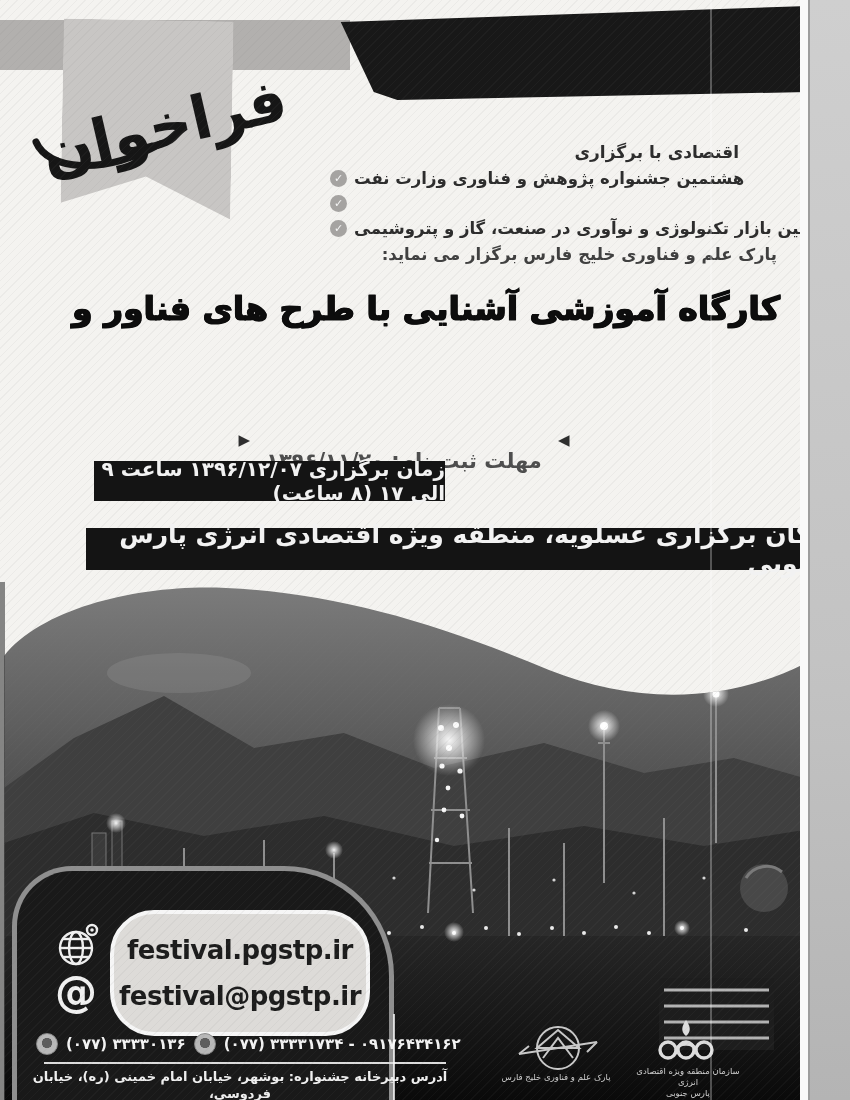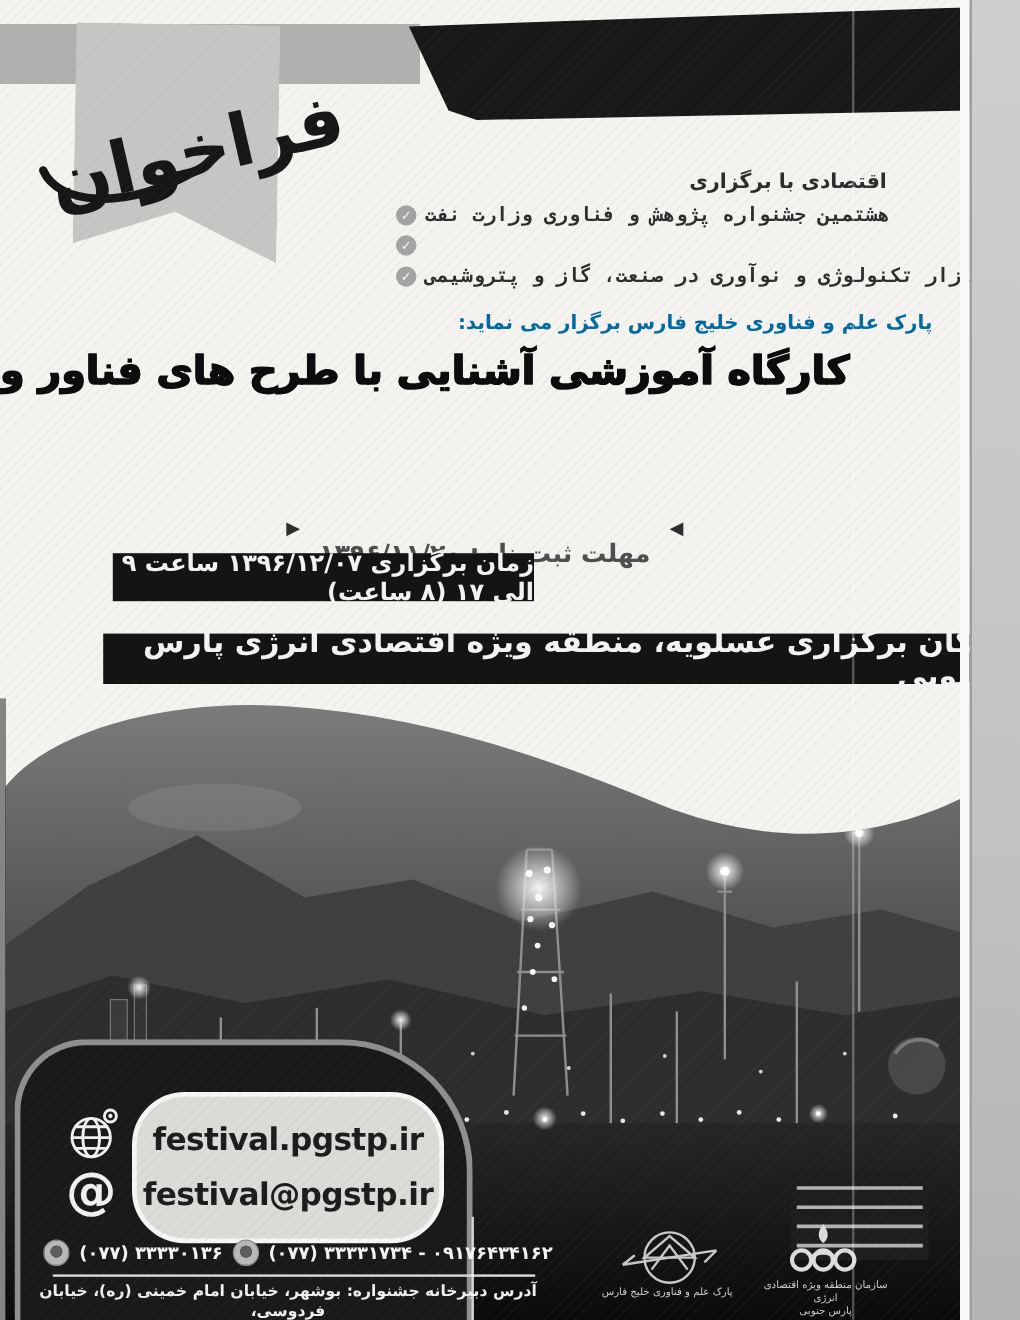--- a/index.html
+++ b/index.html
@@ -19,25 +19,25 @@
     transform:rotate(-13deg);}
   #swash{left:30px;top:128px;z-index:3;}
   #black-band{left:336px;top:2px;width:472px;height:100px;background:#181818;z-index:2;
     clip-path:polygon(1% 20%,100% 4%,100% 90%,13% 98%,8% 90%);}
   
   #intro{left:330px;top:142px;width:475px;z-index:7;color:#2d2d2d;}
   #intro .heading{font-size:17px;font-weight:bold;text-align:right;padding-right:66px;direction:rtl;}
   .bullet-row{display:flex;align-items:center;gap:7px;margin-top:7px;}
   .check{flex:0 0 17px;width:17px;height:17px;border-radius:50%;background:#a5a3a1;
     color:#f5f5f5;font-size:11px;line-height:17px;text-align:center;font-weight:bold;}
-  .bullet-text{font-size:16.5px;font-weight:bold;direction:rtl;white-space:nowrap;font-family:Liberation Mono, monospace;}
-  #intro .closing{font-size:16.5px;font-weight:bold;direction:rtl;margin:19px 0 0 0;
-    padding-right:28px;text-align:right;white-space:nowrap;color:#0369a1;}
-  
-  #headline{left:0;top:283px;width:780px;text-align:left;z-index:7;direction:rtl;
+  .bullet-text{font-size:16.5px;font-weight:bold;direction:rtl;white-space:nowrap;}
+  #intro .closing{font-size:16.5px;font-weight:bold;direction:rtl;margin:7px 0 0 0;
+    padding-right:28px;text-align:right;white-space:nowrap;color:#404040;}
+  
+  #headline{left:0;top:283px;width:780px;text-align:right;z-index:7;direction:rtl;
     font-size:33px;font-weight:bold;color:#0d0d0d;line-height:52px;
     -webkit-text-stroke:1.2px #0d0d0d;text-shadow:0.6px 0 #0d0d0d,-0.6px 0 #0d0d0d;}
   
   #deadline{left:0;top:407px;width:808px;display:flex;justify-content:center;align-items:center;
     gap:16px;z-index:7;}
   #deadline .txt{direction:rtl;font-size:21px;font-weight:bold;color:#4e4e4e;letter-spacing:1px;margin-top:42px;}
   #deadline .marker{font-size:15px;color:#2e2e2e;}
   
   .bar{background:#141414;color:#f2f2f2;display:flex;align-items:center;justify-content:center;
     direction:rtl;font-weight:bold;z-index:7;}

